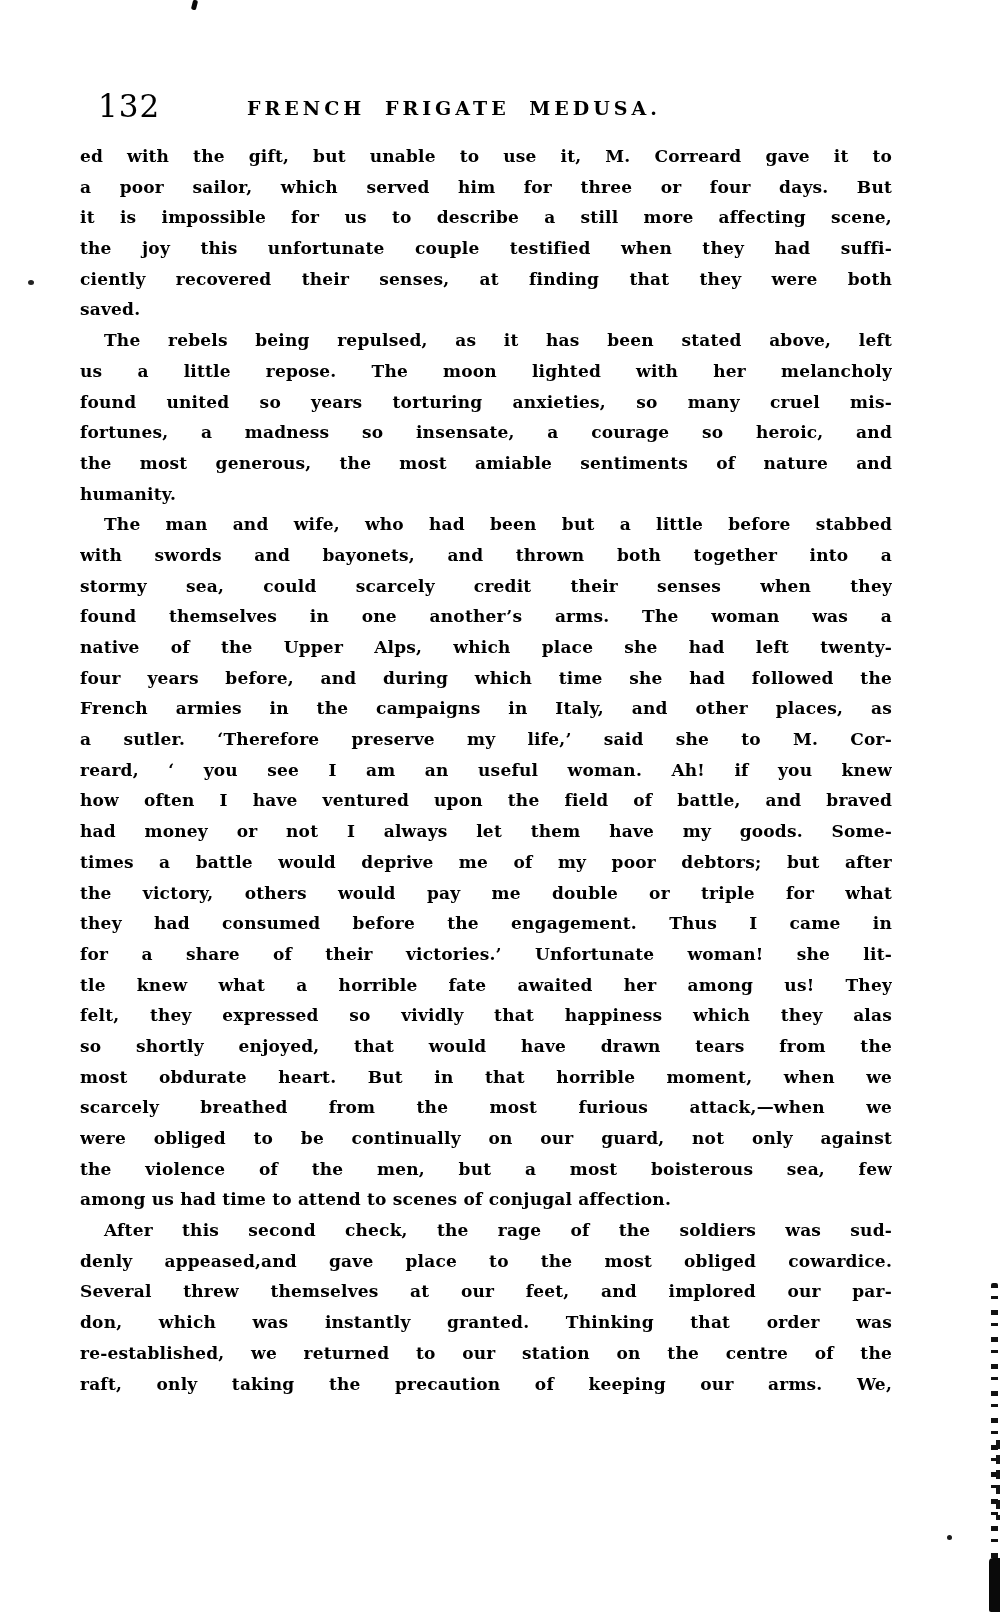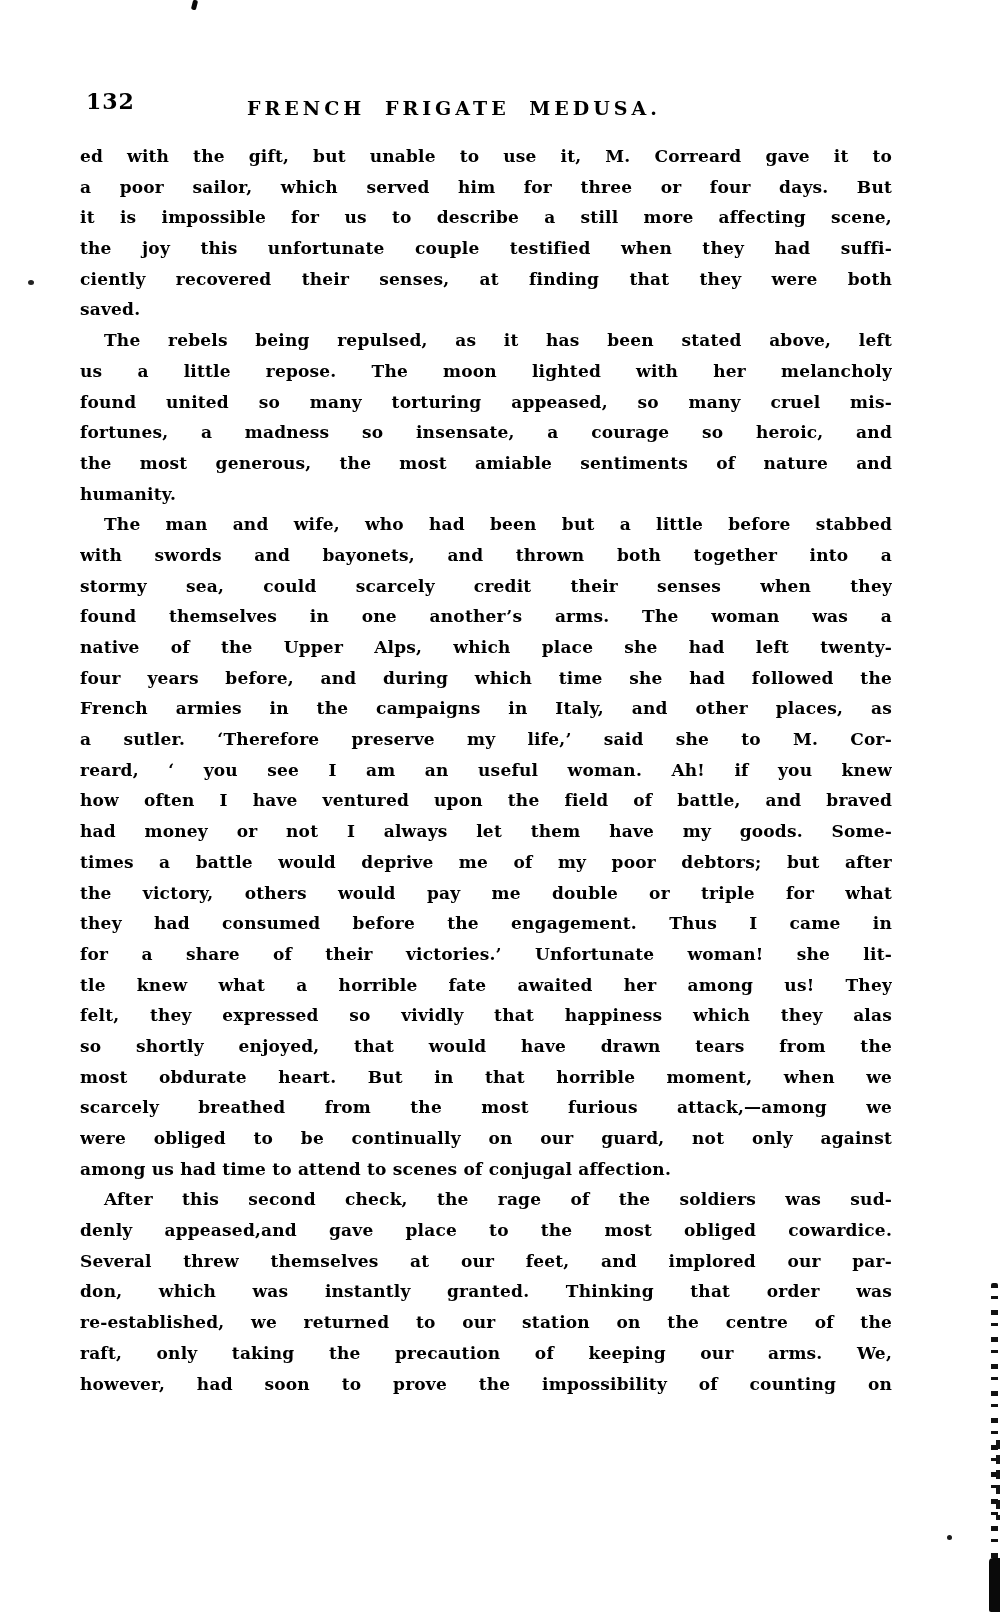--- a/index.html
+++ b/index.html
@@ -9,23 +9,23 @@
     font-family:"DejaVu Serif", serif;
     position:relative;
     overflow:hidden;
   }
   .page{
     position:absolute;inset:0;
     color:#000;
   }
   .page-number{
     position:absolute;
-    left:86px;top:88px;
-    font-size:22px;
-    font-weight:700;
+    left:98px;top:88px;
+    font-size:31px;
+    font-weight:400;
     letter-spacing:1px;
   }
   .running-header{
     position:absolute;
     left:0;top:97px;
     width:908px;
     text-align:center;
     font-size:19px;
     font-weight:700;
     letter-spacing:4px;
@@ -100,21 +100,21 @@
         <div class="line">ed with the gift, but unable to use it, M. Correard gave it to</div>
         <div class="line">a poor sailor, which served him for three or four days. But</div>
         <div class="line">it is impossible for us to describe a still more affecting scene,</div>
         <div class="line">the joy this unfortunate couple testified when they had suffi-</div>
         <div class="line">ciently recovered their senses, at finding that they were both</div>
         <div class="line last">saved.</div>
       </div>
       <div class="para">
         <div class="line first">The rebels being repulsed, as it has been stated above, left</div>
         <div class="line">us a little repose. The moon lighted with her melancholy</div>
-        <div class="line">found united so many torturing appeased, so many cruel mis-</div>
+        <div class="line">found united so years torturing anxieties, so many cruel mis-</div>
         <div class="line">fortunes, a madness so insensate, a courage so heroic, and</div>
         <div class="line">the most generous, the most amiable sentiments of nature and</div>
         <div class="line last">humanity.</div>
       </div>
       <div class="para">
         <div class="line first">The man and wife, who had been but a little before stabbed</div>
         <div class="line">with swords and bayonets, and thrown both together into a</div>
         <div class="line">stormy sea, could scarcely credit their senses when they</div>
         <div class="line">found themselves in one another’s arms. The woman was a</div>
         <div class="line">native of the Upper Alps, which place she had left twenty-</div>
@@ -125,32 +125,32 @@
         <div class="line">how often I have ventured upon the field of battle, and braved</div>
         <div class="line">had money or not I always let them have my goods. Some-</div>
         <div class="line">times a battle would deprive me of my poor debtors; but after</div>
         <div class="line">the victory, others would pay me double or triple for what</div>
         <div class="line">they had consumed before the engagement. Thus I came in</div>
         <div class="line">for a share of their victories.’ Unfortunate woman! she lit-</div>
         <div class="line">tle knew what a horrible fate awaited her among us! They</div>
         <div class="line">felt, they expressed so vividly that happiness which they alas</div>
         <div class="line">so shortly enjoyed, that would have drawn tears from the</div>
         <div class="line">most obdurate heart. But in that horrible moment, when we</div>
-        <div class="line">scarcely breathed from the most furious attack,—among we</div>
+        <div class="line">scarcely breathed from the most furious attack,—when we</div>
         <div class="line">were obliged to be continually on our guard, not only against</div>
+        <div class="line">the violence of the men, but a most boisterous sea, few</div>
         <div class="line last">among us had time to attend to scenes of conjugal affection.</div>
       </div>
       <div class="para">
         <div class="line first">After this second check, the rage of the soldiers was sud-</div>
         <div class="line">denly appeased,and gave place to the most obliged cowardice.</div>
         <div class="line">Several threw themselves at our feet, and implored our par-</div>
         <div class="line">don, which was instantly granted. Thinking that order was</div>
         <div class="line">re-established, we returned to our station on the centre of the</div>
         <div class="line">raft, only taking the precaution of keeping our arms. We,</div>
-        <div class="line">however, had soon to prove the impossibility of counting on</div>
       </div>
     </div>
 
   <div class="artifact artifact-top-mark"></div>
   <div class="artifact artifact-margin-dot"></div>
   <div class="artifact artifact-small-dot"></div>
   <div class="artifact artifact-edge-dashes"></div>
   <div class="artifact artifact-edge-line"></div>
   <div class="artifact artifact-edge-blob"></div>
 

